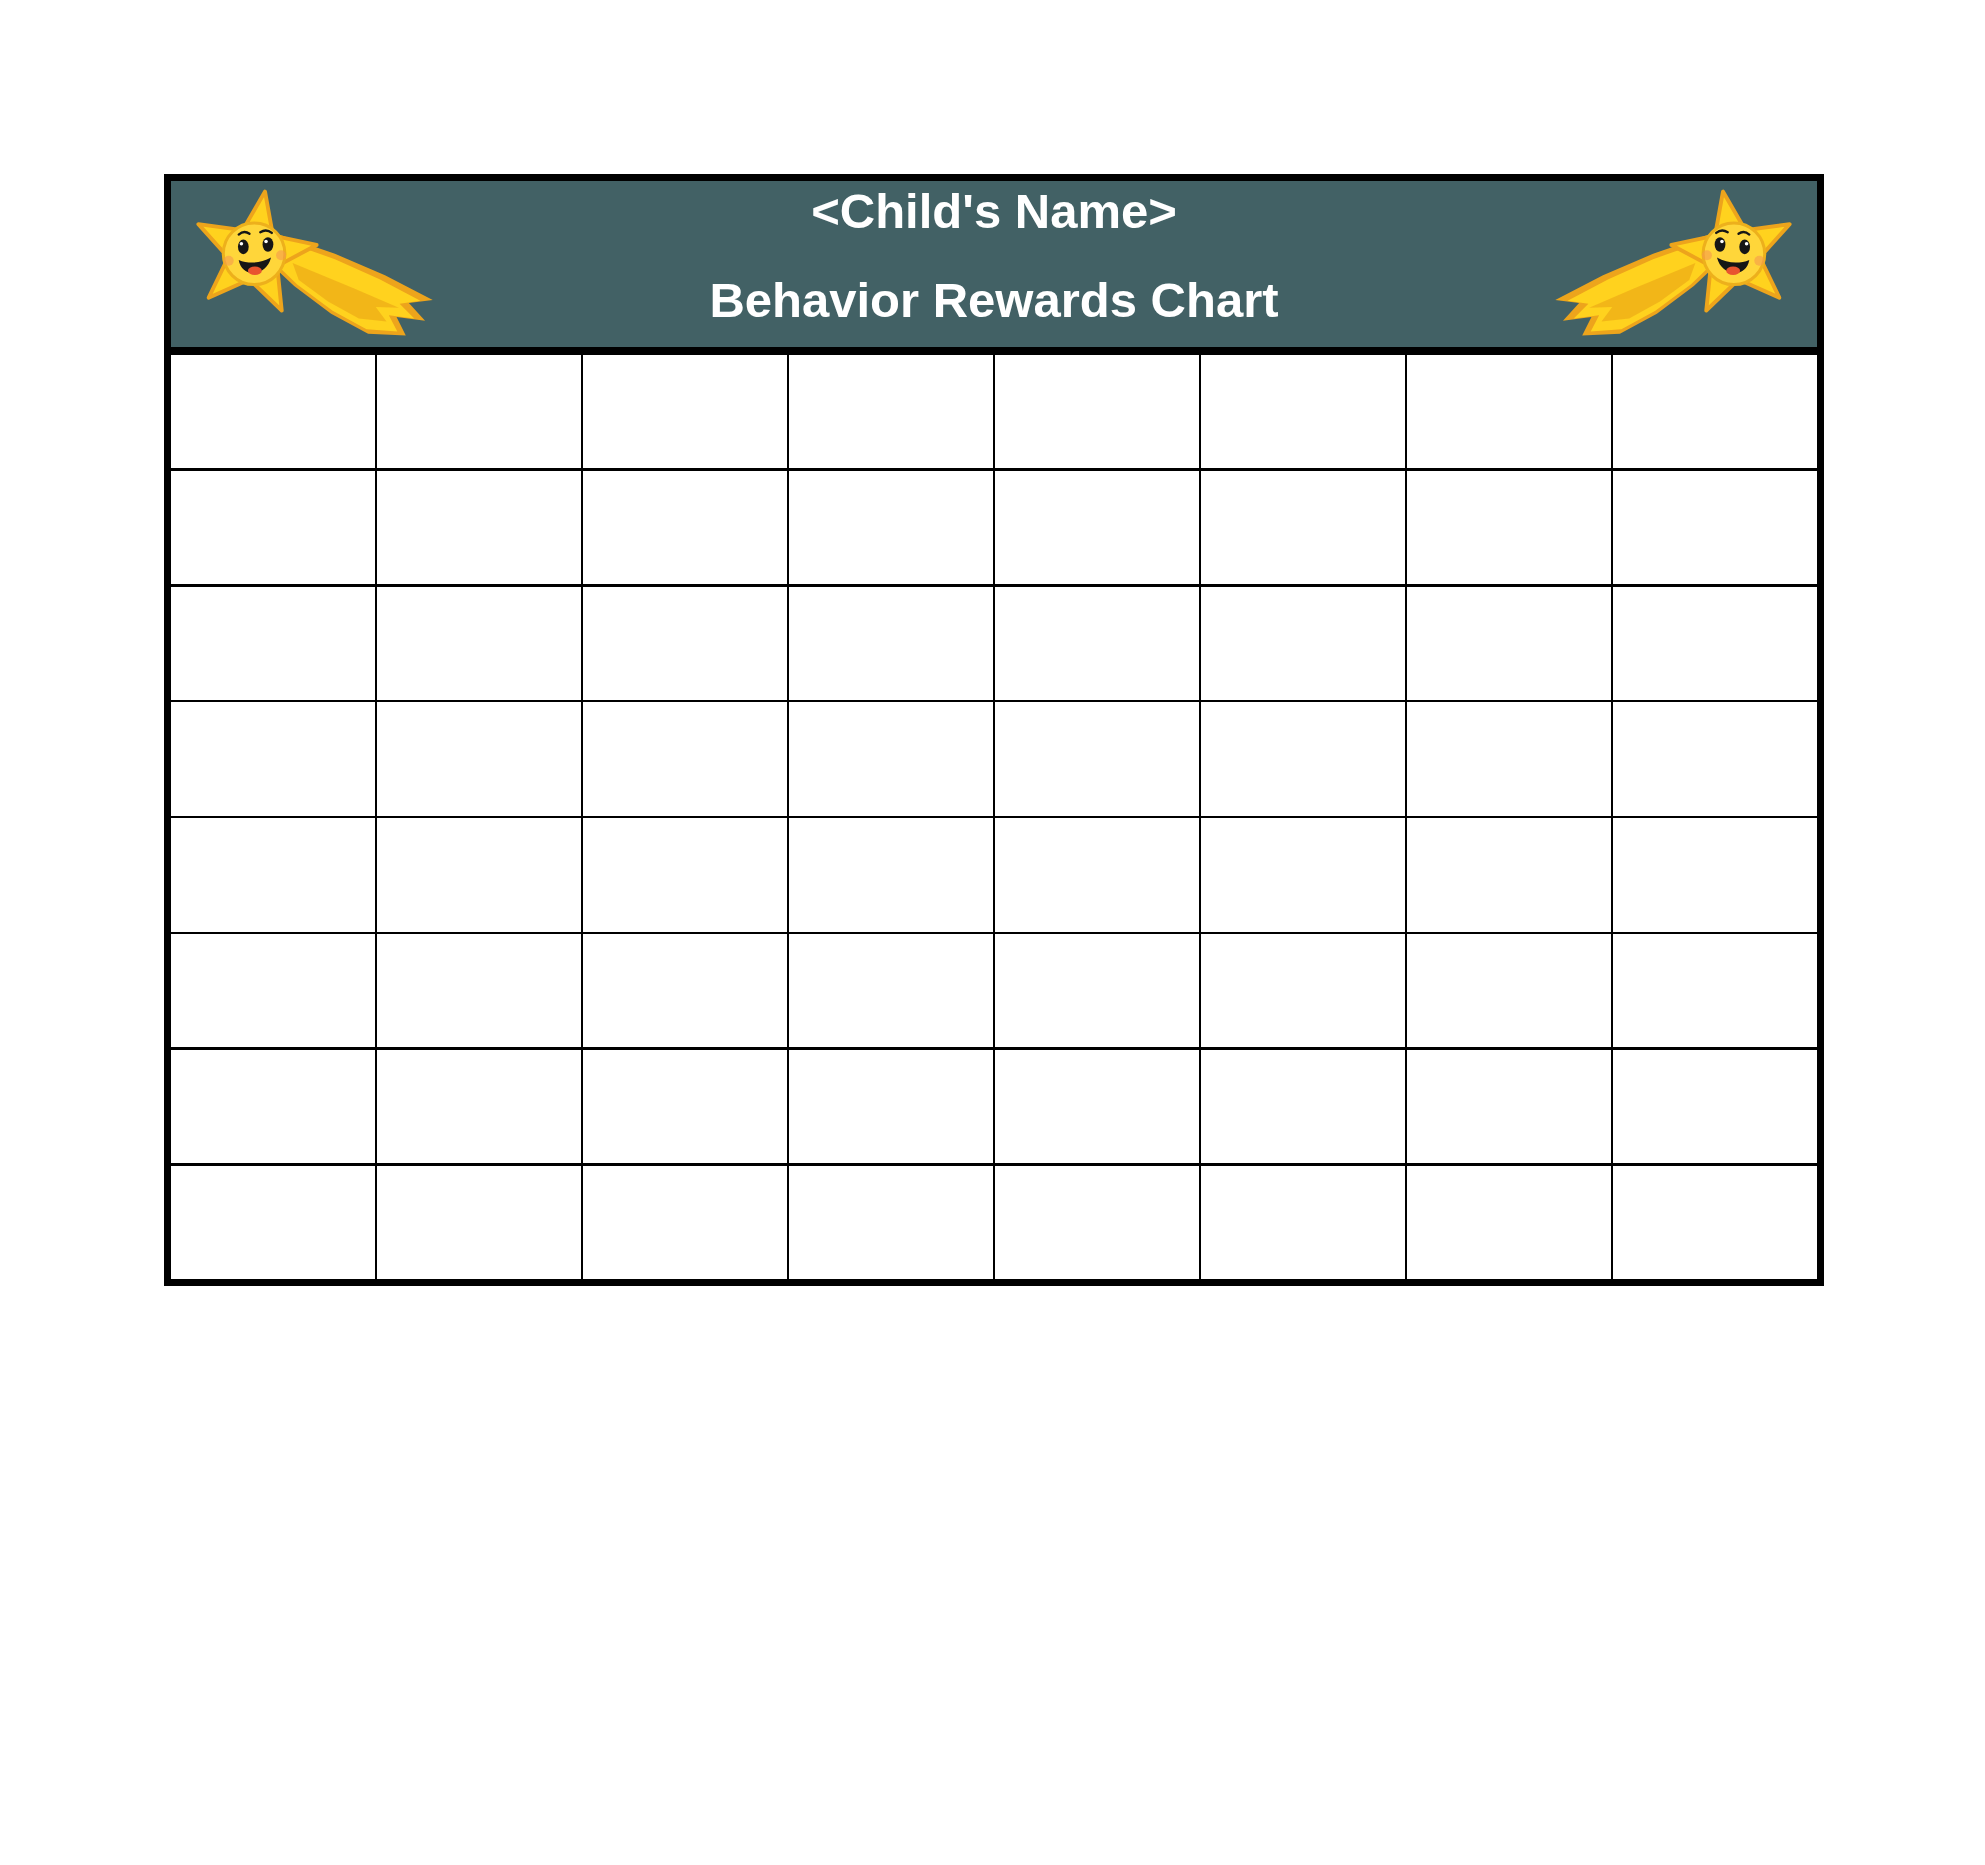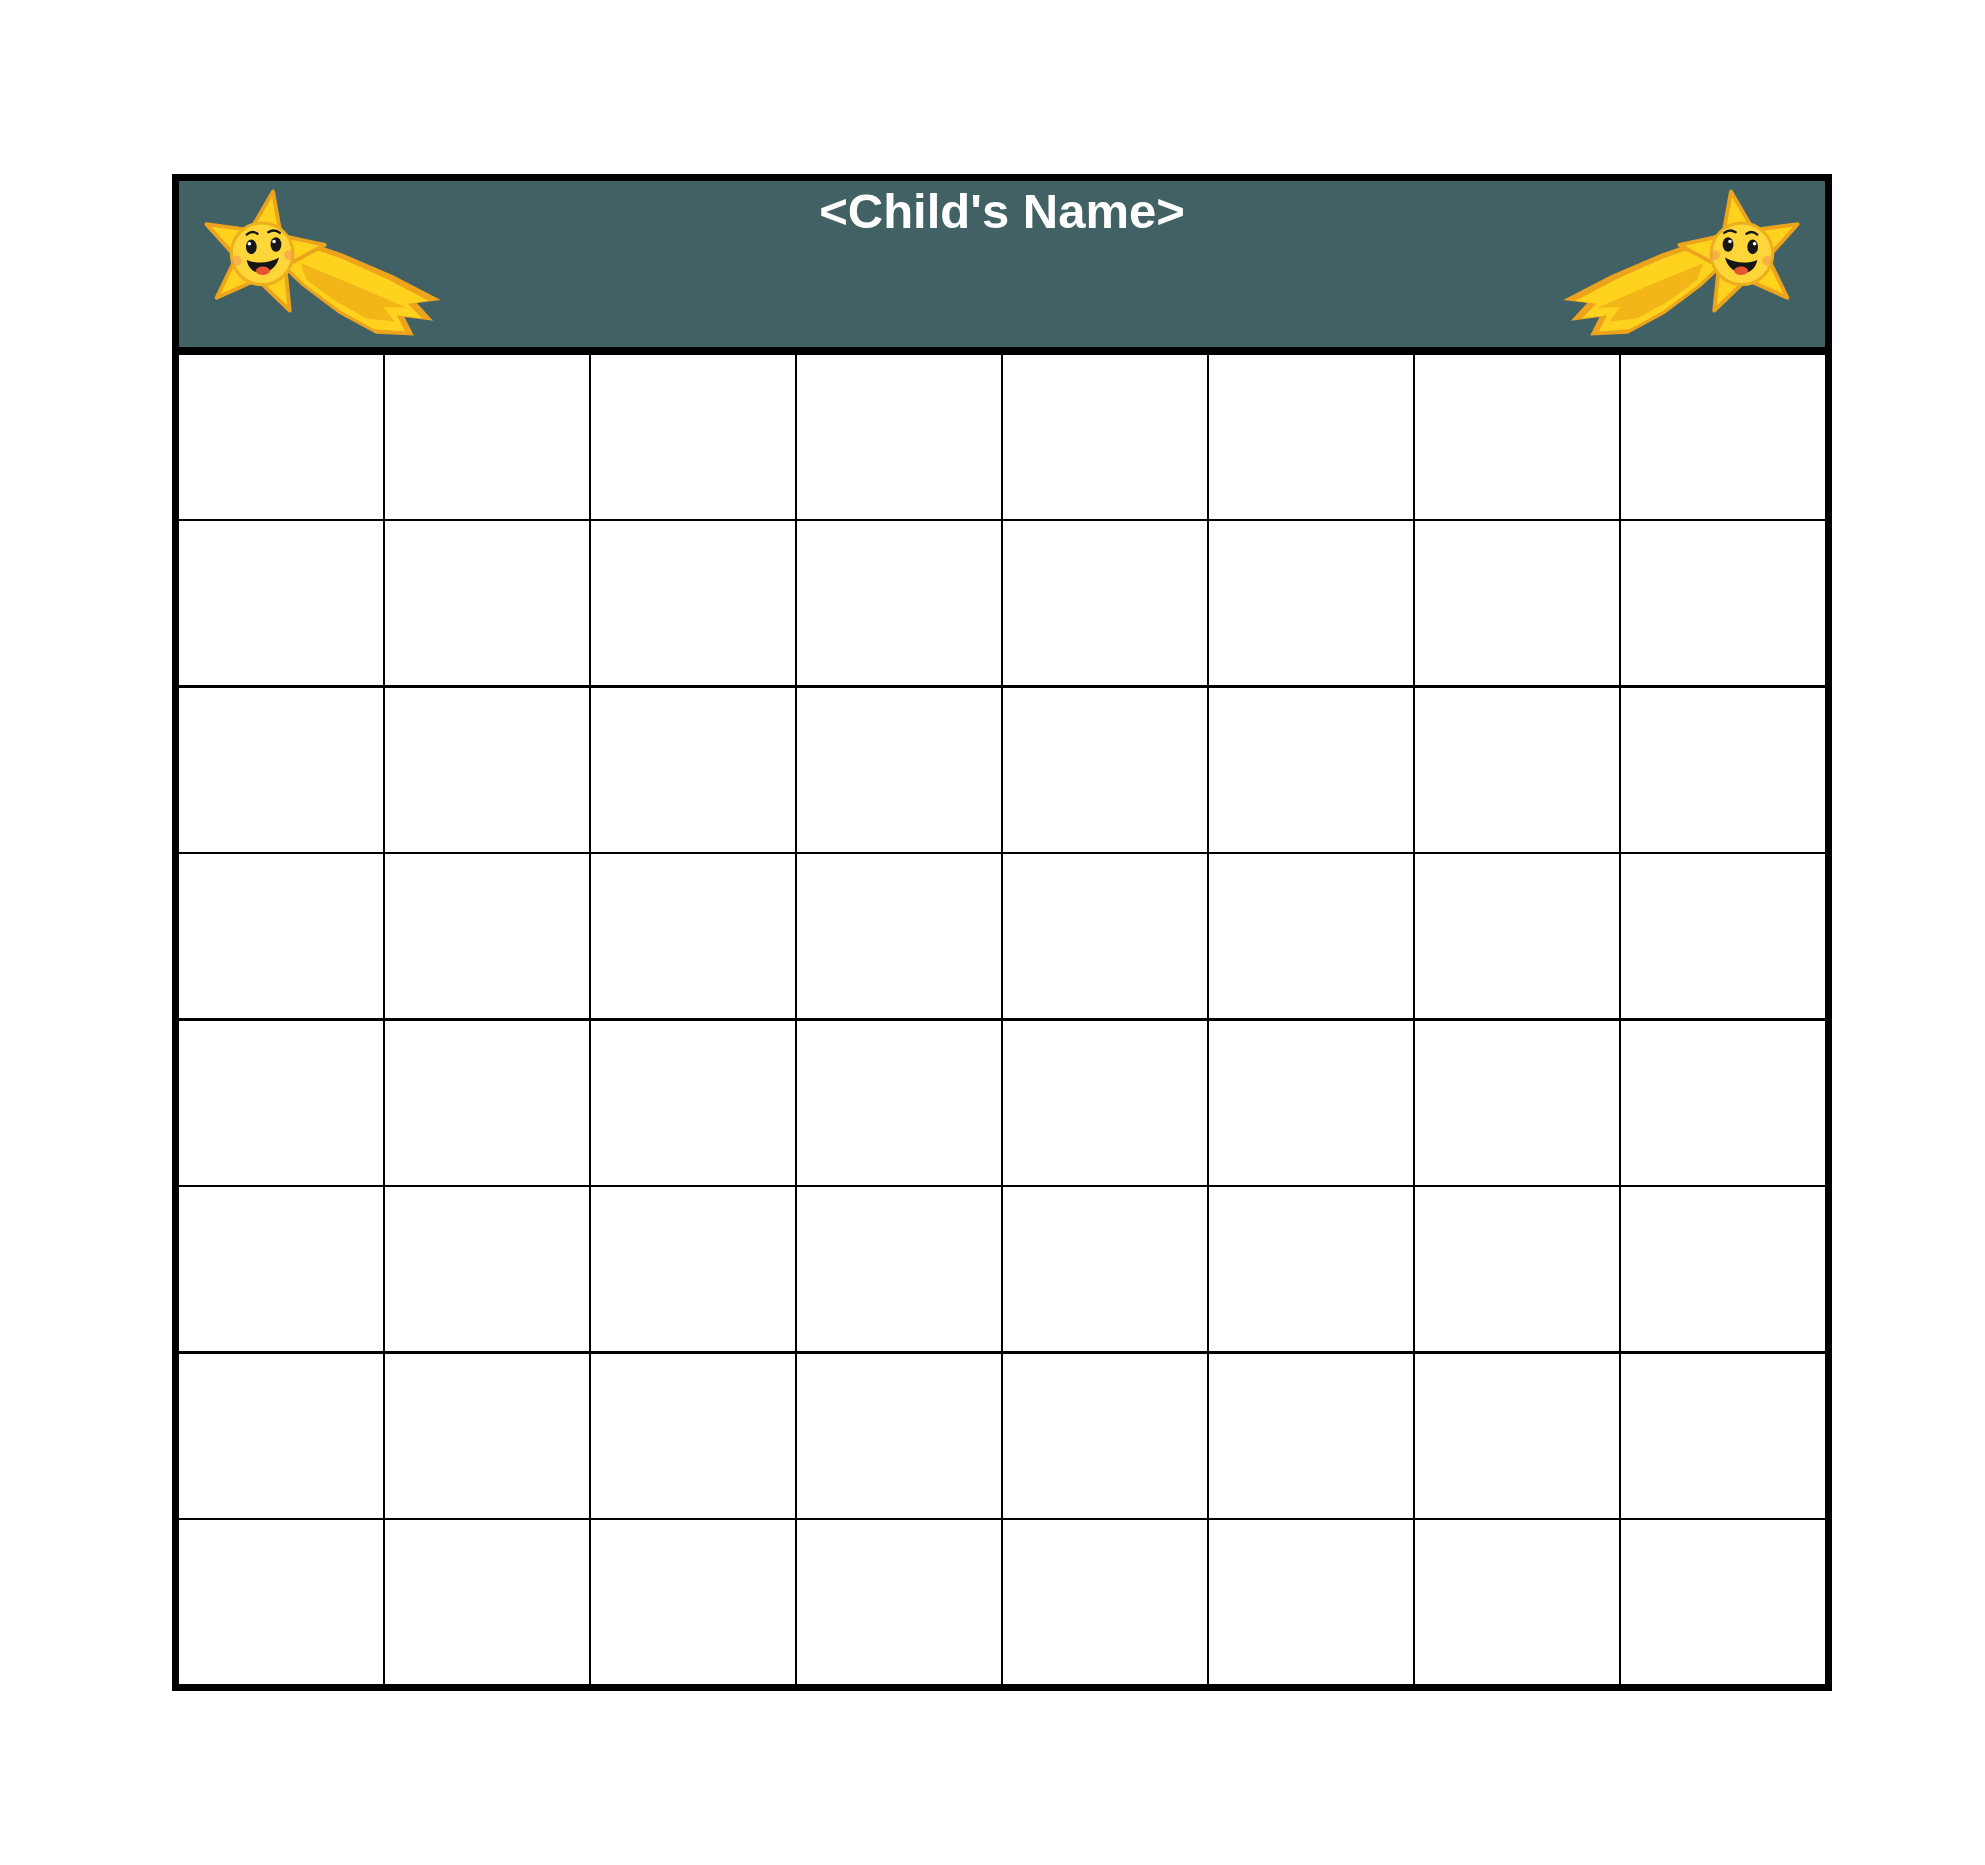--- a/index.html
+++ b/index.html
@@ -3,22 +3,22 @@
 <meta charset="utf-8">
 <style>
   html,body { margin:0; padding:0; }
   body {
     width:1985px; height:1865px;
     background:var(--page-background,#ffffff);
     font-family:"Liberation Sans", sans-serif;
     position:relative; overflow:hidden;
   }
   .sheet {
-    position:absolute; left:172px; top:174px;
-    width:1660px; height:1517px;
+    position:absolute; left:164px; top:174px;
+    width:1660px; height:1112px;
     box-sizing:border-box;
     border:7.1px solid var(--grid-line,#000);
     display:flex; flex-direction:column;
     background:var(--grid-line,#000);
   }
   .band {
     box-sizing:border-box;
     height:174px; flex:0 0 174px;
     background:var(--header-background,#426165);
     border-bottom:8px solid var(--grid-line,#000);
@@ -75,20 +75,21 @@
             <circle cx="135" cy="90" r="6.5" fill="#f59a4d" opacity="0.6"></circle>
 
             <path d="M80,96 C84,120 116,118 122,93 C108,101 92,101 80,96 Z" fill="#161616"></path>
             <ellipse cx="101" cy="110" rx="9" ry="5.5" fill="#e8542f"></ellipse>
           </g>
         </defs>
         <use href="#shooting-star"></use>
       </svg>
 
       <div class="title-line">&lt;Child's Name&gt;</div>
+      <div class="title-line">Behavior Rewards Chart</div>
 
       <svg class="star right" viewBox="0 0 340 200" xmlns="http://www.w3.org/2000/svg" aria-hidden="true">
         <use href="#shooting-star"></use>
       </svg>
     </div>
 
     <div class="grid" style="grid-template-columns: repeat(8, 1fr); grid-template-rows: repeat(8, 1fr);">
         <div class="cell"></div>
         <div class="cell"></div>
         <div class="cell"></div>

